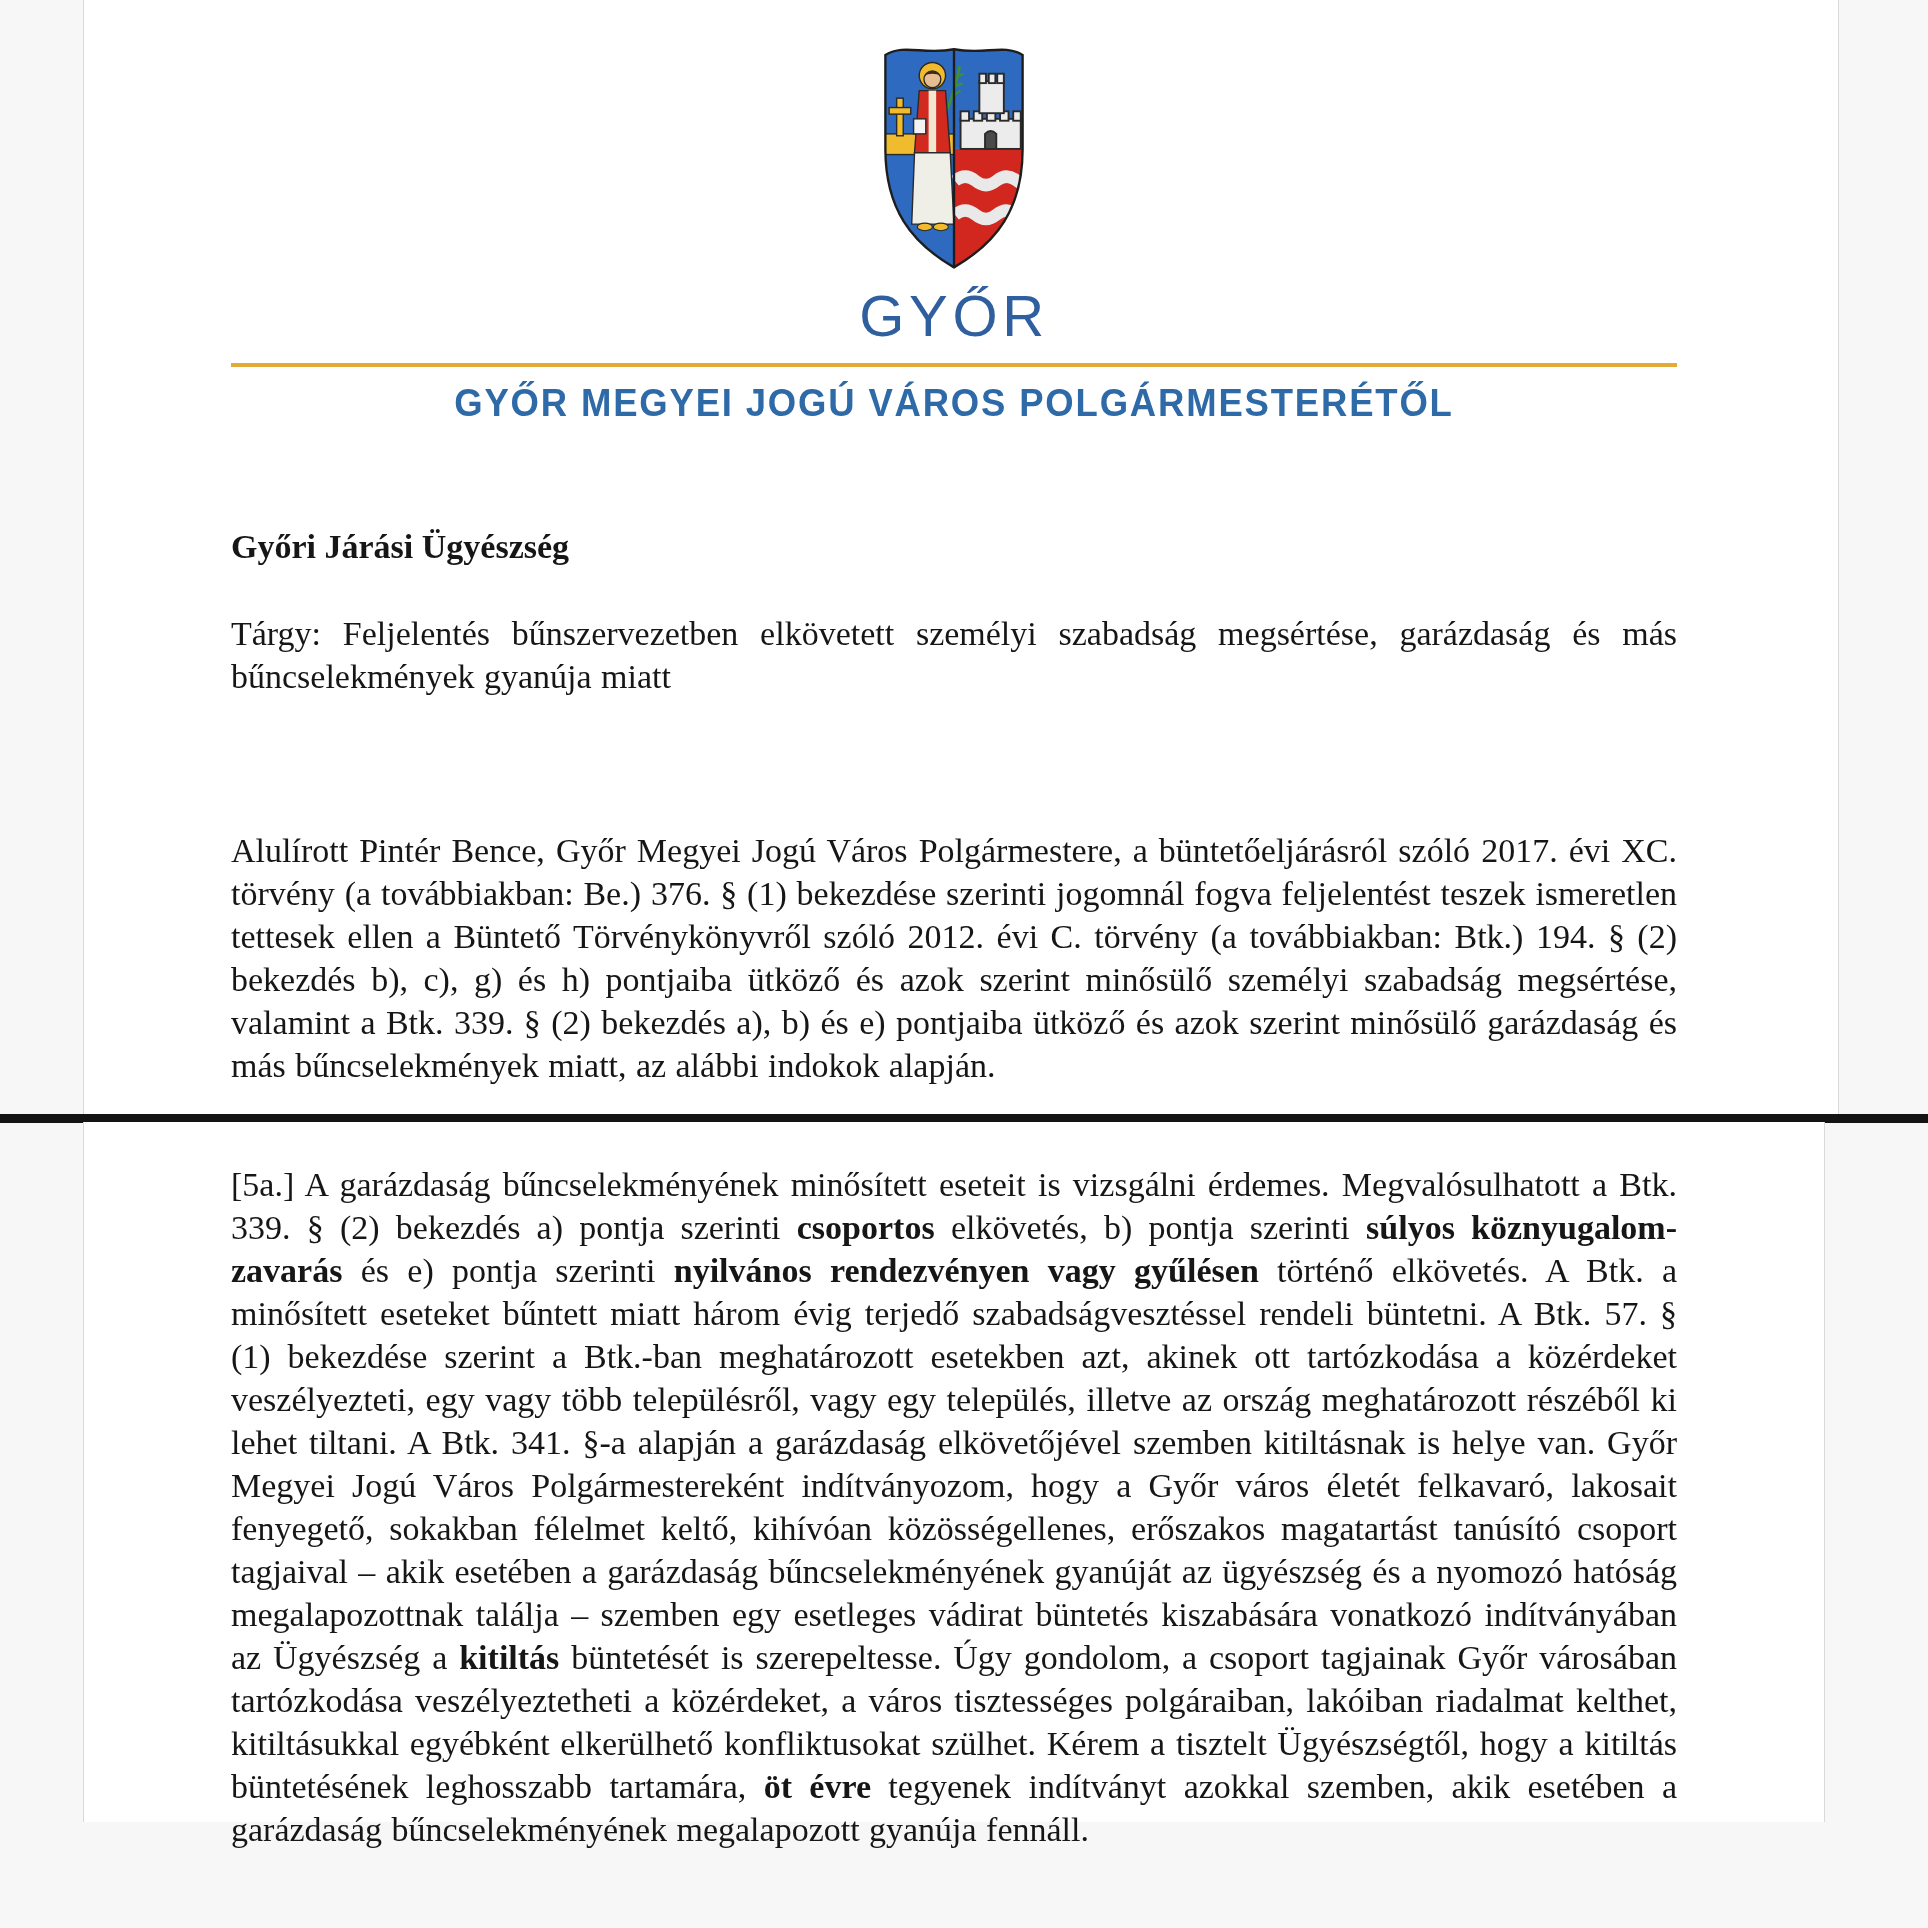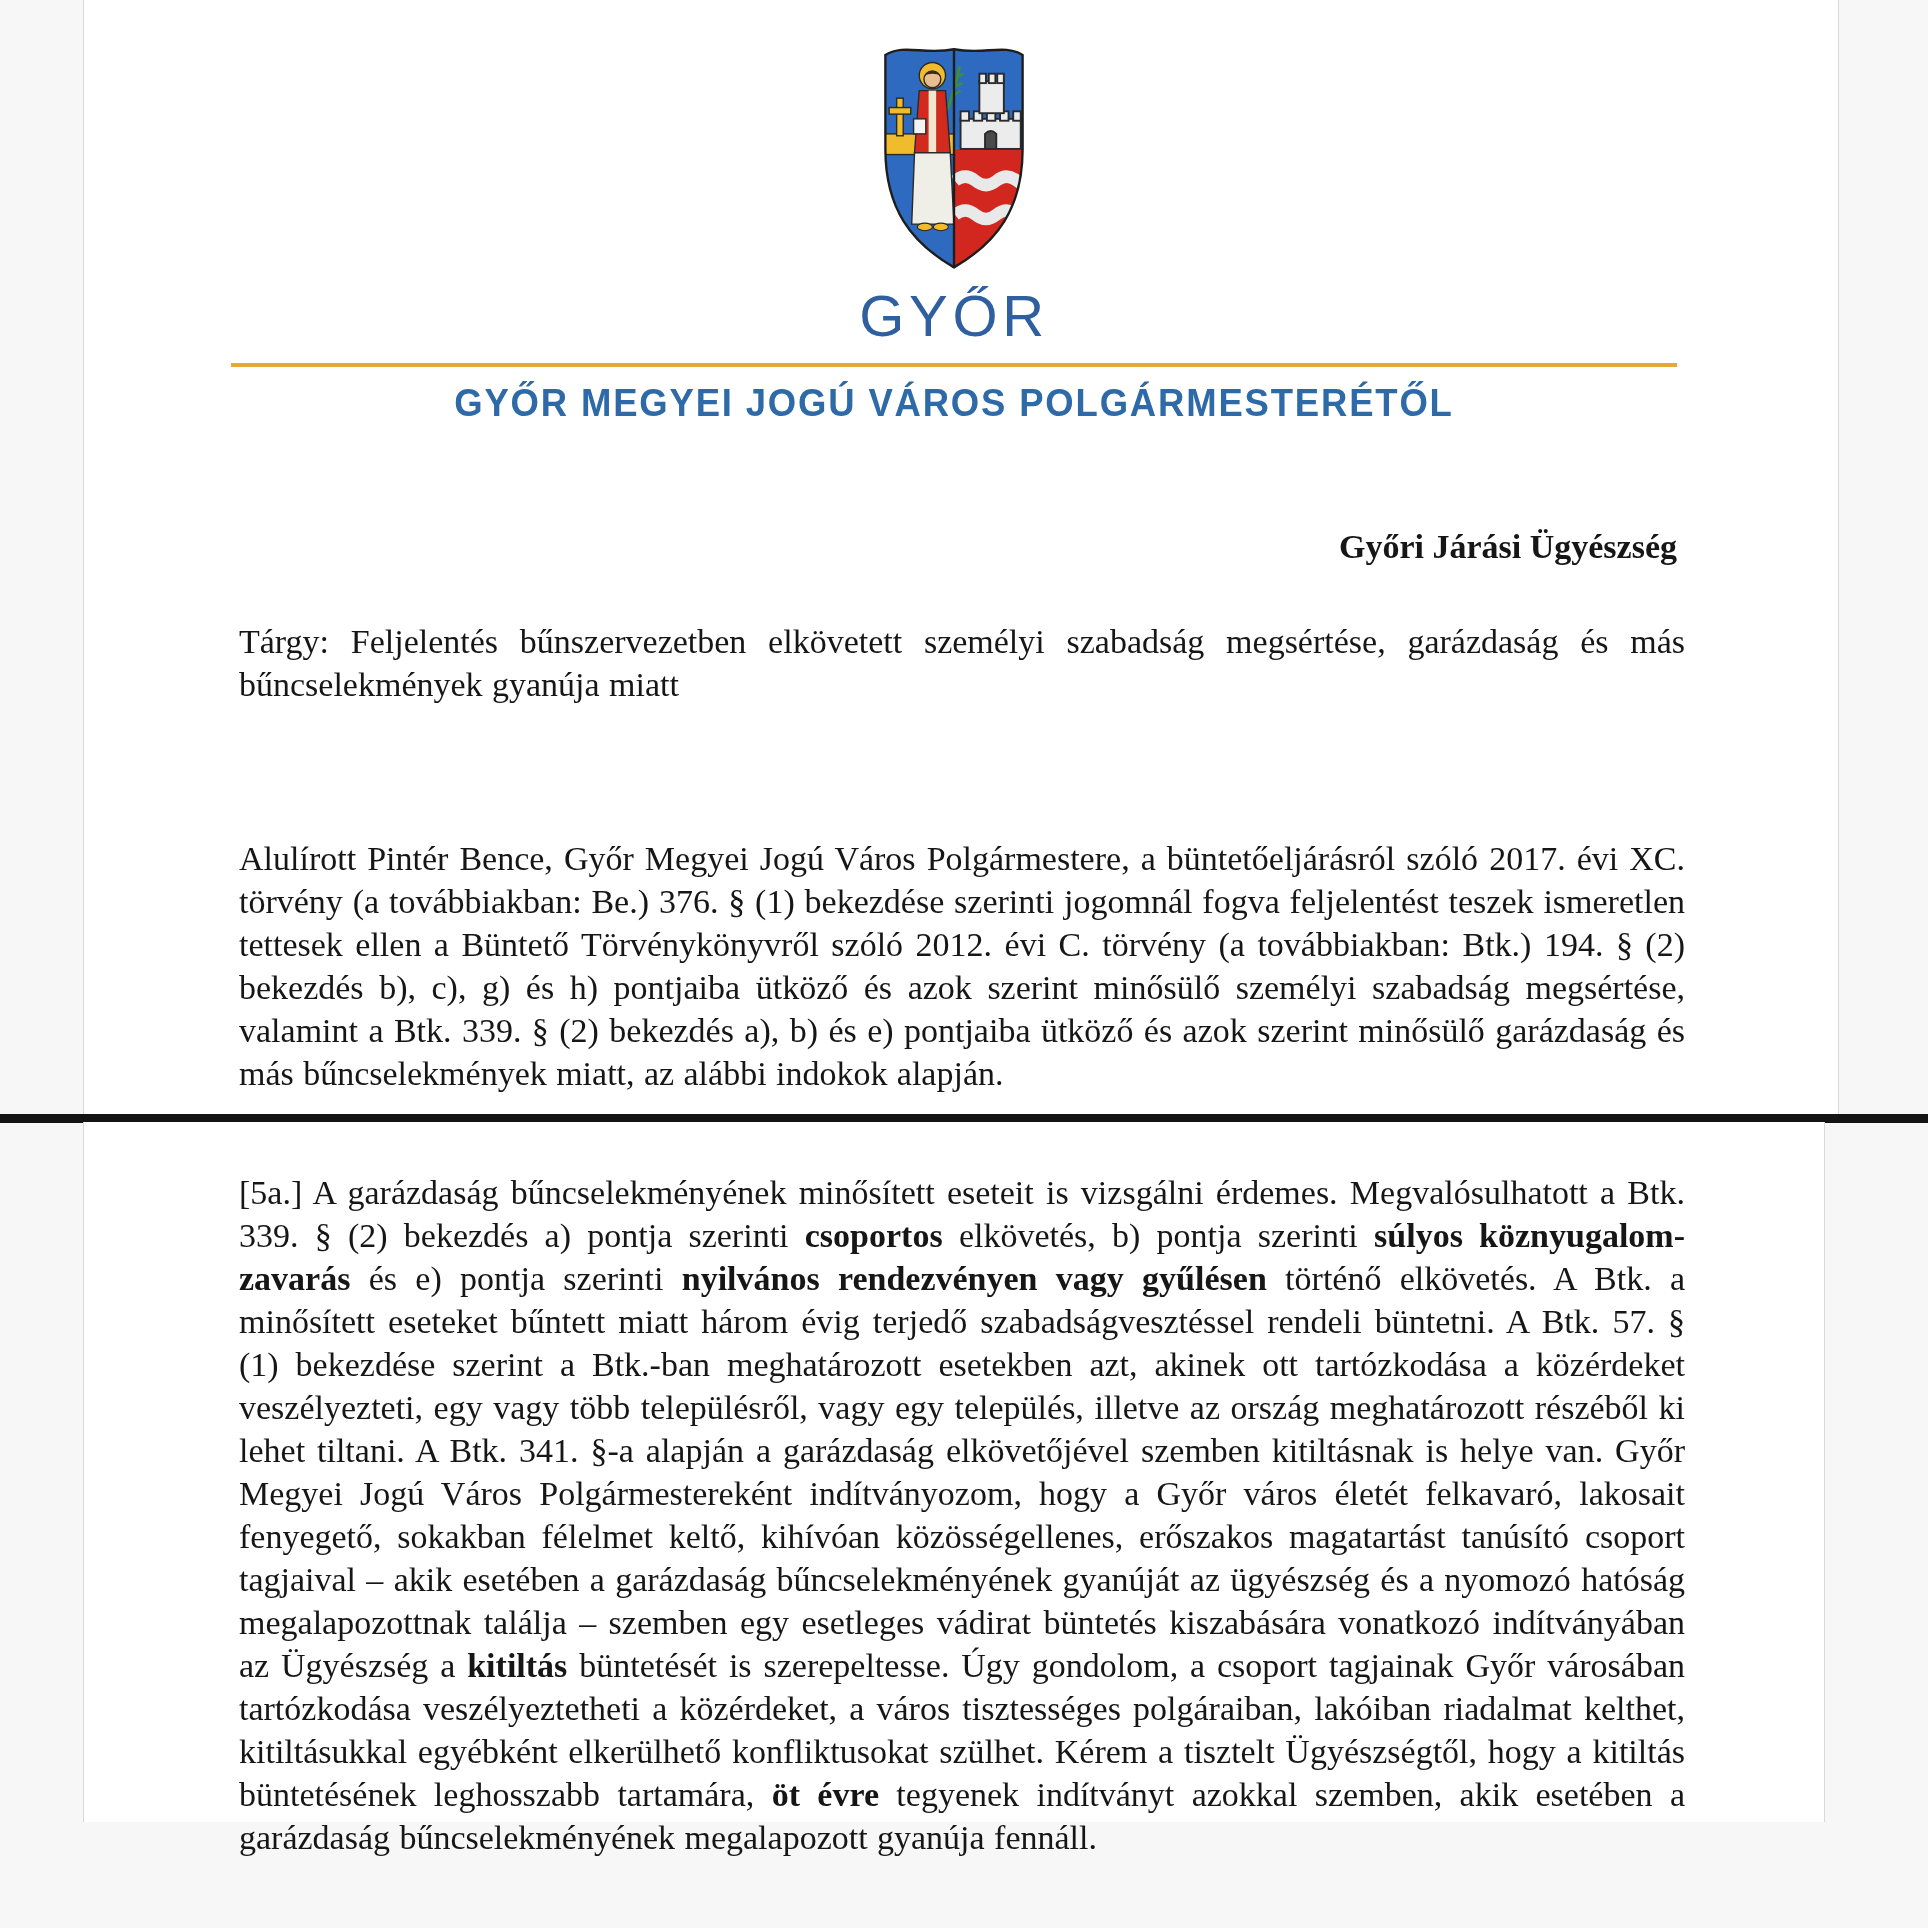--- a/index.html
+++ b/index.html
@@ -34,26 +34,26 @@
     font-family:"Liberation Sans", sans-serif;font-size:58px;font-weight:400;
     letter-spacing:4.7px;color:var(--brand-blue);
   }
   .gold-rule{position:absolute;left:147px;width:1446px;top:363px;height:3.8px;background:var(--gold);}
   .office-title{
     position:absolute;left:147px;width:1446px;top:382px;text-align:center;
     font-family:"Liberation Sans", sans-serif;font-size:38px;font-weight:bold;
     letter-spacing:1.9px;color:var(--heading-blue);
     transform:scaleX(0.96);transform-origin:50% 50%;
   }
-  .textcol{position:absolute;left:147px;width:1446px;text-align:right;}
+  .textcol{position:absolute;left:147px;width:1446px;}
   .bold-line{font-weight:bold;font-size:34px;line-height:43px;}
   .recipient{top:525px;}
   .salutation{top:747px;}
   .body{
-    margin:8px;font-size:34px;line-height:43px;text-align:justify;
+    margin:0;font-size:34px;line-height:43px;text-align:justify;
     word-spacing:0.9px;
   }
   .subject{top:612px;}
   .para1{top:829px;}
   .para2{top:41px;}
   .body b{font-weight:bold;}
   svg .oline{stroke:#1d1d1d;stroke-width:2.5;fill:none;}
 </style>
 </head>
 <body>

